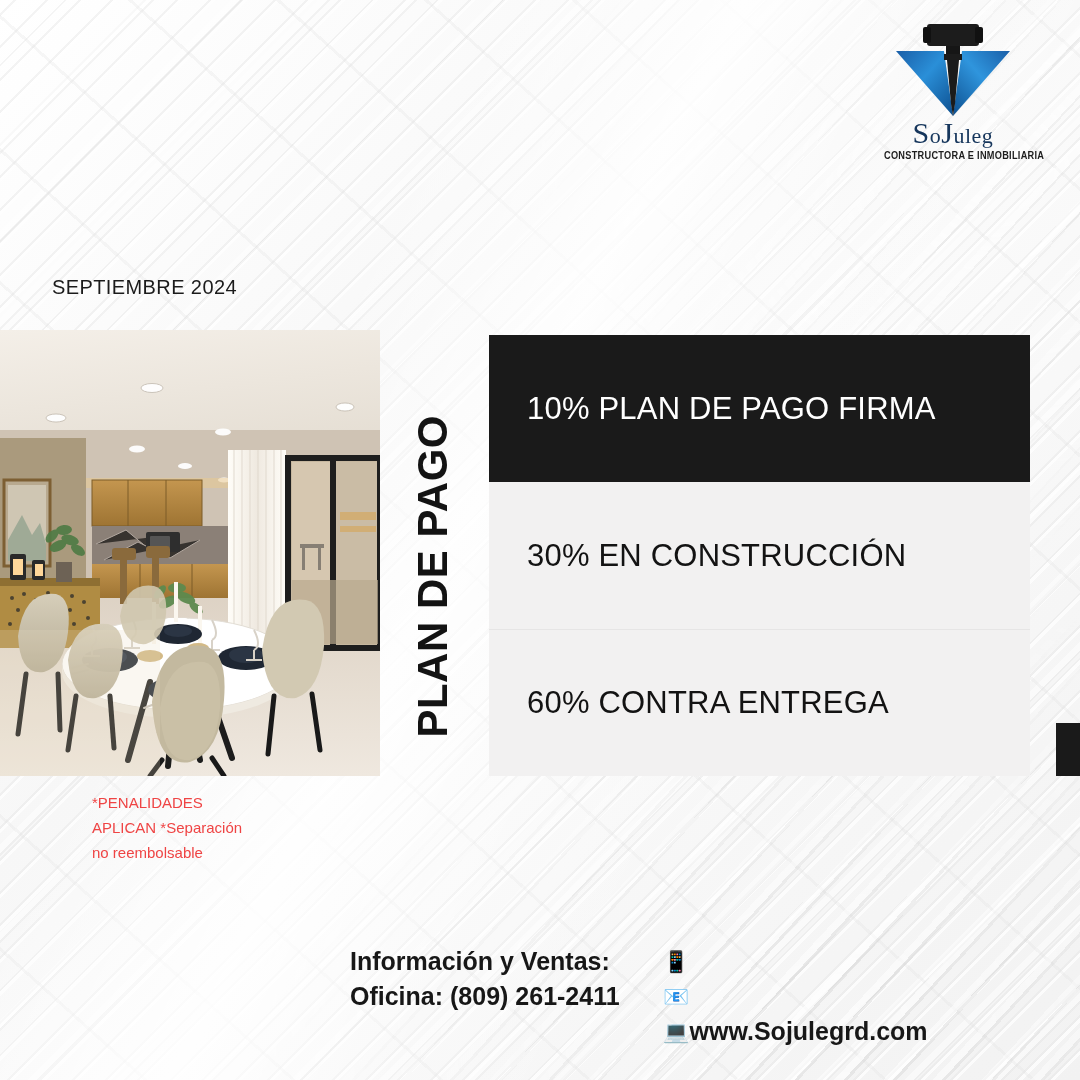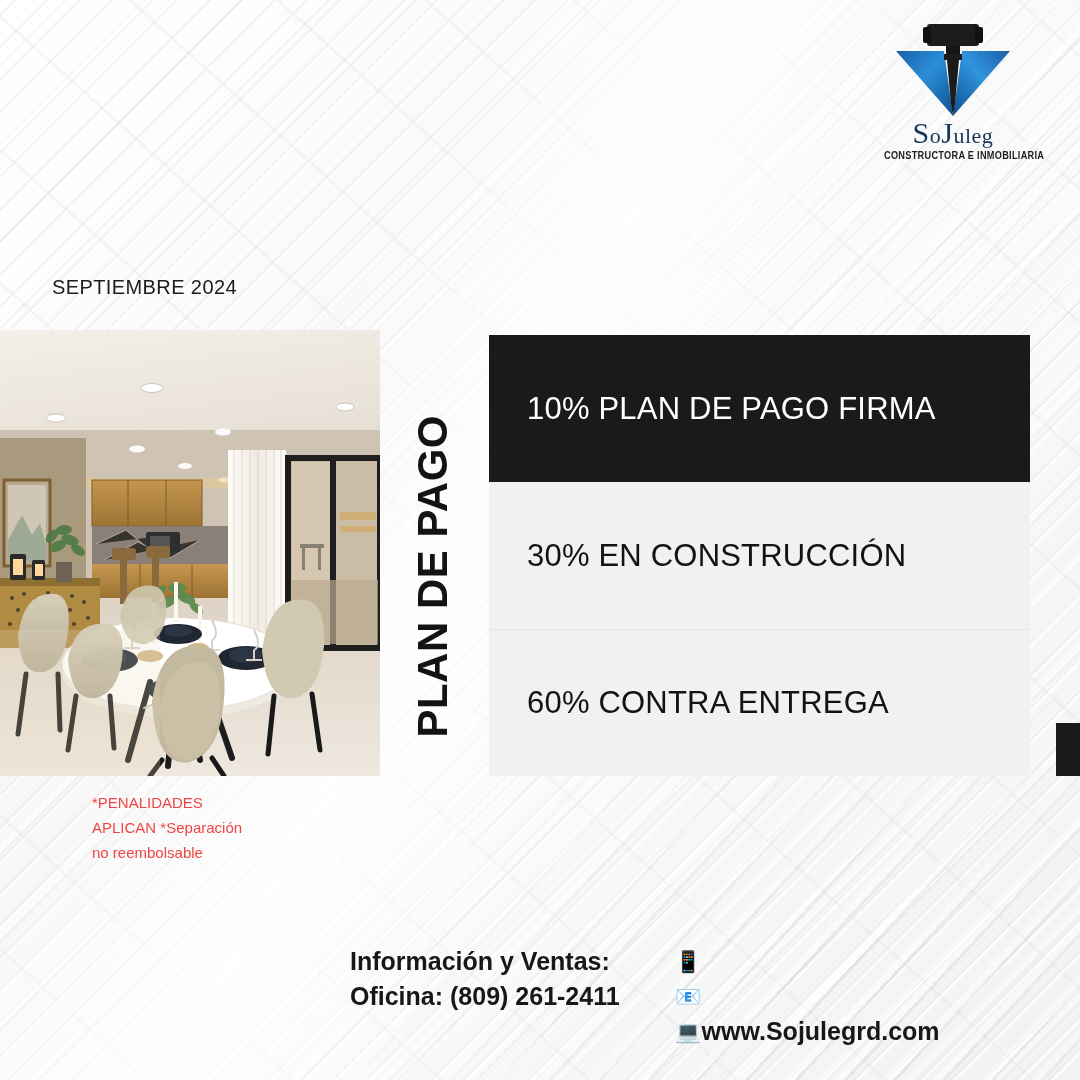--- a/index.html
+++ b/index.html
@@ -239,21 +239,21 @@
     margin-left: 44px;
   }
   .footnote div { white-space: nowrap; }
 
   
   .contact {
     position: absolute;
     left: 350px;
     top: 944px;
     display: flex;
-    gap: 56px;
+    gap: 44px;
   }
   .contact-col { display: flex; flex-direction: column; }
   .contact-line {
     font-size: 25px;
     font-weight: bold;
     color: #171717;
     line-height: 35px;
     white-space: nowrap;
     display: flex;
     align-items: center;

